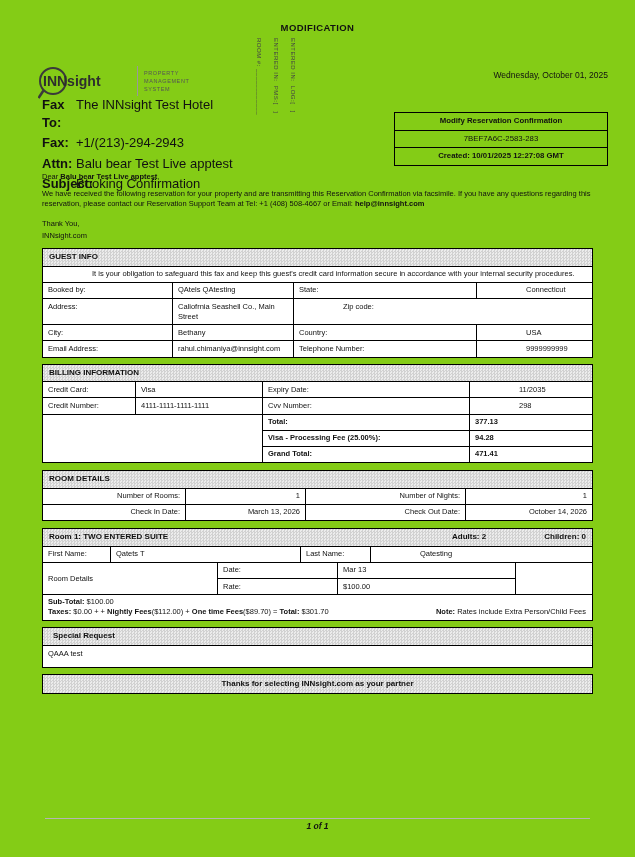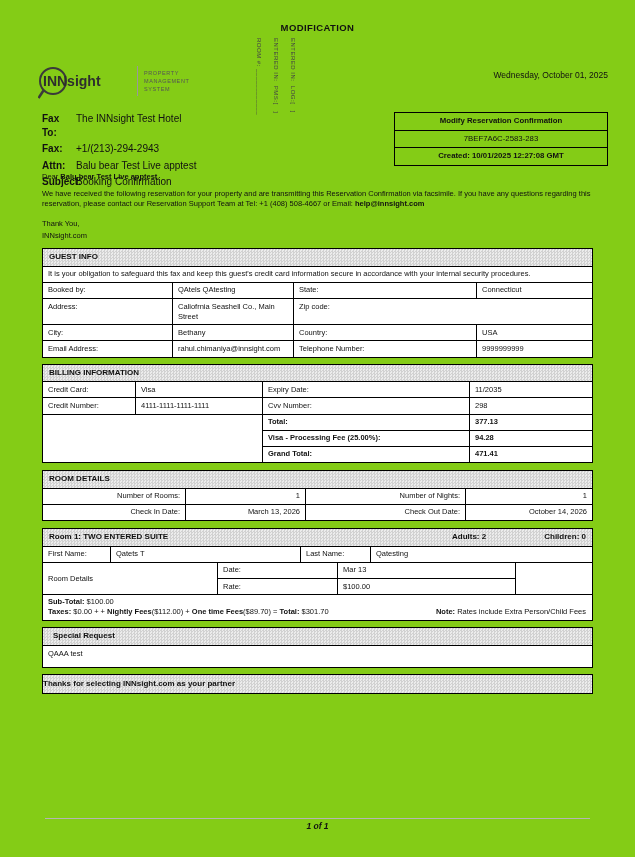--- a/index.html
+++ b/index.html
@@ -18,21 +18,21 @@
 
   .logo { position:absolute; top:62px; left:38px; display:flex; align-items:center; }
   .logo-divider { width:1px; height:30px; background:#999; margin:0 6px 0 4px; }
   .logo-tag { font-size:5.5px; color:#555; letter-spacing:.6px; line-height:1.5; }
 
   .stamps { position:absolute; top:38px; left:255px; height:85px; display:flex; gap:9px; }
   .stamp { writing-mode:vertical-rl; font-size:6px; color:#444; letter-spacing:.5px; white-space:pre; }
 
   .date-line { position:absolute; top:70px; right:27px; font-size:8.5px; }
 
-  .fax-block { position:absolute; top:112px; left:42px; font-size:10px; }
+  .fax-block { position:absolute; top:96px; left:42px; font-size:13px; }
   .fax-row { display:flex; margin-bottom:3px; }
   .fax-label { width:34px; font-weight:bold; }
 
   .conf-box { position:absolute; top:112px; right:27px; width:214px; border:1.6px solid #000;
     text-align:center; font-size:7.8px; }
   .conf-box > div { padding:3px 2px; border-bottom:1px solid #000; }
   .conf-box > div:last-child { border-bottom:none; }
 
   .letter { position:absolute; top:172px; left:42px; width:551px; font-size:7.5px; }
   .letter p { margin-bottom:7px; }
@@ -41,21 +41,21 @@
   .sections { position:absolute; top:248px; left:42px; width:551px; }
   .sec { border:1.6px solid #000; background:#fff; }
   .hatch { background-color:#ececec;
     background-image:repeating-conic-gradient(#d1d1d1 0% 25%, transparent 0% 50%);
     background-size:3px 3px; }
   .sec-h { display:flex; align-items:center; padding:3px 6px; font-size:8px; font-weight:bold;
     border-bottom:1px solid #000; }
   .row { display:grid; border-bottom:1px solid #000; }
   .row:last-child { border-bottom:none; }
   .cell { padding:2.5px 5px; border-right:1px solid #000; min-height:14px; }
-  .cell:last-child { border-right:none; }
+  .cell:last-child { border-right:none;margin-left:44px; }
 
   .g4 { grid-template-columns:130px 121px 183px 1fr; }
   .b4 { grid-template-columns:93px 127px 207px 1fr; }
   .btot { display:grid; grid-template-columns:220px 207px 1fr; }
   .btot .blank { grid-column:1; grid-row:1/4; border-right:1px solid #000; }
   .btot .lab { grid-column:2; border-right:1px solid #000; border-bottom:1px solid #000; font-weight:bold; padding:2.5px 5px; }
   .btot .val { grid-column:3; border-bottom:1px solid #000; font-weight:bold; padding:2.5px 5px; }
   .btot .nb { border-bottom:none; }
   .r4 { grid-template-columns:143px 120px 160px 1fr;text-align:right; }
   .n4 { grid-template-columns:68px 190px 70px 1fr; }
@@ -67,21 +67,21 @@
   .room1-h { justify-content:flex-start; }
   .room1-h .title { flex:1; }
   .room1-h .adults { margin-right:58px; }
 
   .totline { padding:2px 5px 3px; display:flex; align-items:flex-end; }
   .totline .left { flex:1; }
   .totline .note { white-space:nowrap; padding-right:1px; }
 
   .sp-body { padding:3px 5px 8px; }
 
-  .banner { border:1.6px solid #000; font-weight:bold; font-size:8px; padding:3.5px 0; }
+  .banner { border:1.6px solid #000; text-align:center; font-weight:bold; font-size:8px; padding:3.5px 0; }
 
   .mt6 { margin-top:6px; } .mt7 { margin-top:7px; }
 
   
   .foot-line { position:absolute; top:818px; left:45px; right:45px; border-top:1px solid #b5b5b5; }
   .page-num { position:absolute; top:821px; left:0; width:100%; text-align:center;
     font-size:8.5px; font-weight:bold; font-style:italic; }
 </style>
 </head>
 <body>

